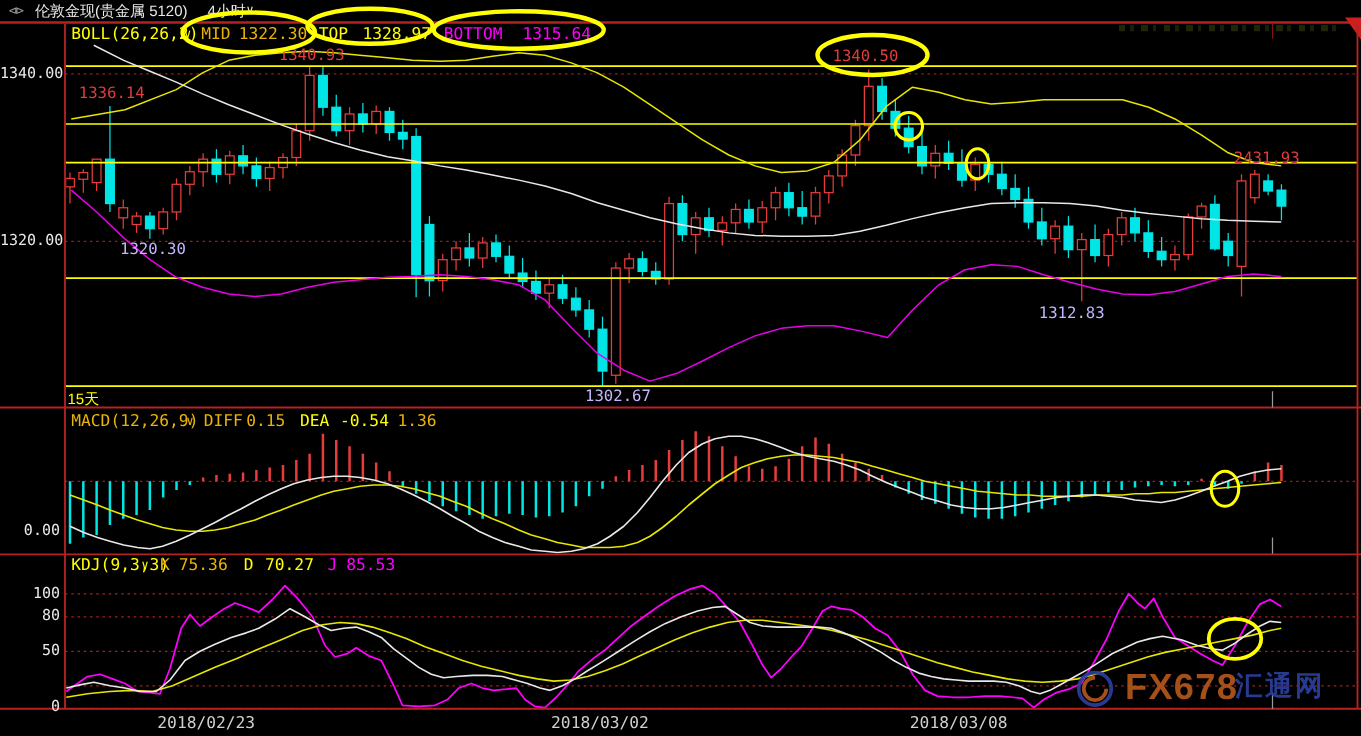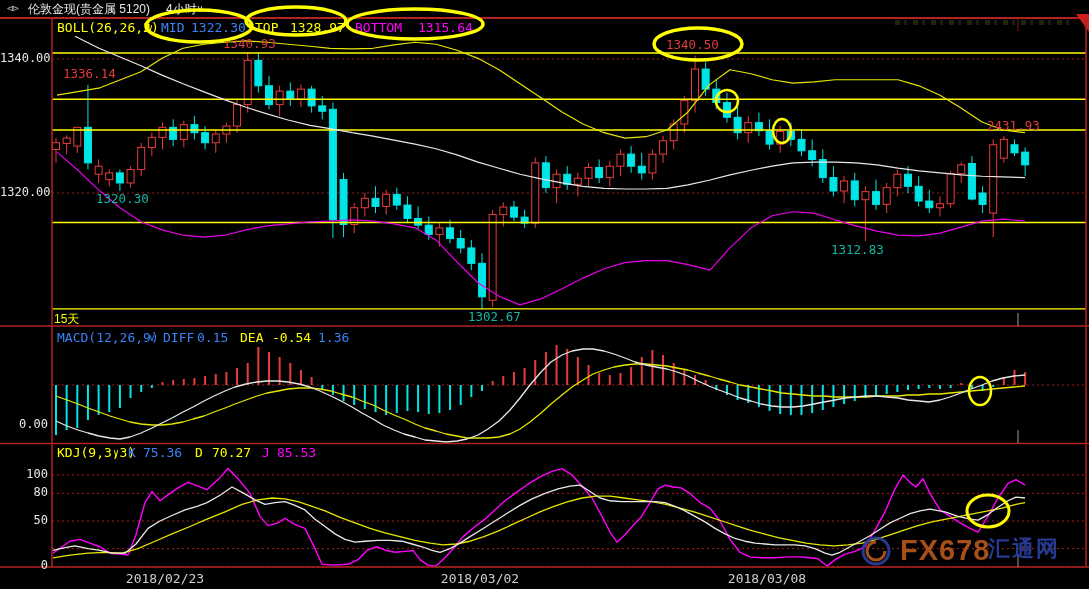--- a/index.html
+++ b/index.html
@@ -6,25 +6,25 @@
   #screen{position:relative;width:1089px;height:589px;background:#000;overflow:hidden;
           font-family:"DejaVu Sans Mono","Liberation Mono",monospace;}
   .titlebar{position:absolute;left:0;top:0;width:1089px;height:18px;font-size:12px;line-height:16px;}
   .titlebar .ticon{position:absolute;left:7px;top:1px;color:#9a9a9a;font-size:11px;letter-spacing:-1px;}
   .titlebar .ttl{position:absolute;left:28px;top:1px;color:#e8e8e8;font-family:"Liberation Sans","DejaVu Sans",sans-serif;}
   .titlebar .tf{position:absolute;left:166px;top:1px;color:#e8e8e8;font-family:"Liberation Sans","DejaVu Sans",sans-serif;}
   .titlebar .caret{position:absolute;left:197px;top:1px;color:#e8e8e8;font-size:10px;}
   .topline{position:absolute;left:0;top:17px;width:1089px;height:2px;background:#b42222;}
   .ind-row{position:absolute;left:0;width:1089px;height:14px;font-size:13px;line-height:14px;white-space:nowrap;}
   .ind-row span{position:absolute;top:0;}
-  .yel{color:#ffff00;} .wht{color:#3b82f6;} .mag{color:#ff00ff;} .red{color:#e03c3c;}
+  .yel{color:#ffff00;} .wht{color:#eab308;} .mag{color:#ff00ff;} .red{color:#e03c3c;}
   .caret-s{font-size:10px;}
   .ylabel{position:absolute;left:0;width:48px;text-align:right;font-size:12px;color:#e8e8e8;line-height:13px;}
   .ptag{position:absolute;font-size:12.5px;line-height:13px;white-space:nowrap;}
-  .ptag.red{color:#e03c3c;} .ptag.cyan{color:#14b8a6;}
+  .ptag.red{color:#e03c3c;} .ptag.cyan{color:#c4b5fd;}
   .date{position:absolute;top:571px;transform:translateX(-50%);font-size:13px;color:#cfcfcf;}
   .range15{position:absolute;left:54px;top:311px;font-size:12px;color:#ffff00;
            font-family:"Liberation Sans","DejaVu Sans",sans-serif;}
   svg.layer{position:absolute;left:0;top:0;}
   #anno{pointer-events:none;}
   .corner-tri{position:absolute;right:0;top:14px;width:0;height:0;
               border-left:13px solid transparent;border-top:18px solid #cc1f1f;}
   .dimstrip{position:absolute;left:895px;top:20px;width:175px;height:5px;opacity:.8;
             background:repeating-linear-gradient(90deg,#2a2f0a 0 5px,transparent 5px 9px,#1f260b 9px 12px,transparent 12px 18px);}
   .watermark{position:absolute;left:860px;top:532px;height:38px;opacity:.92;white-space:nowrap;}

